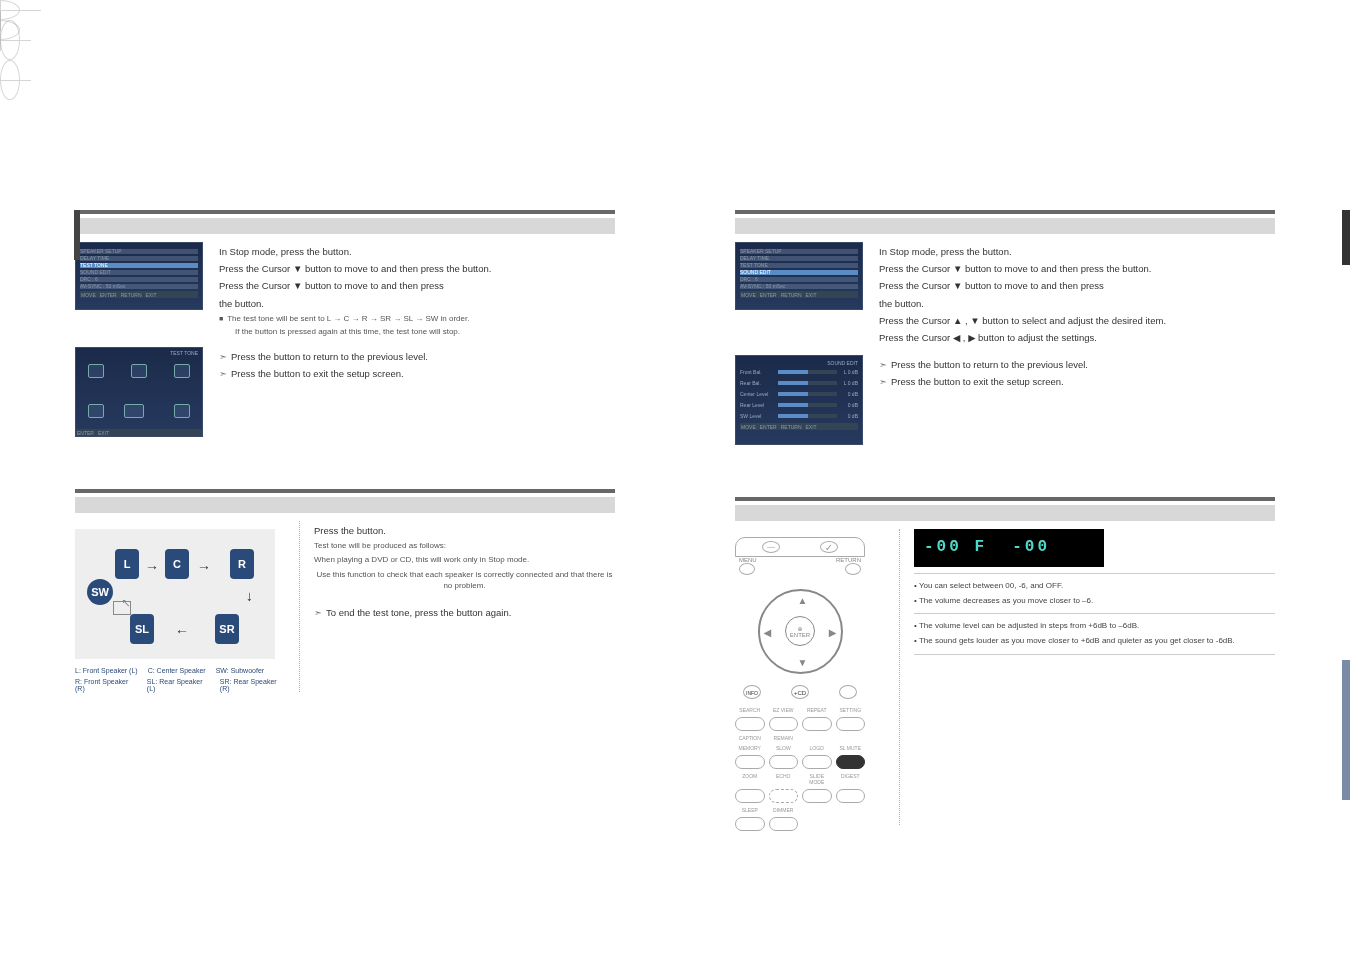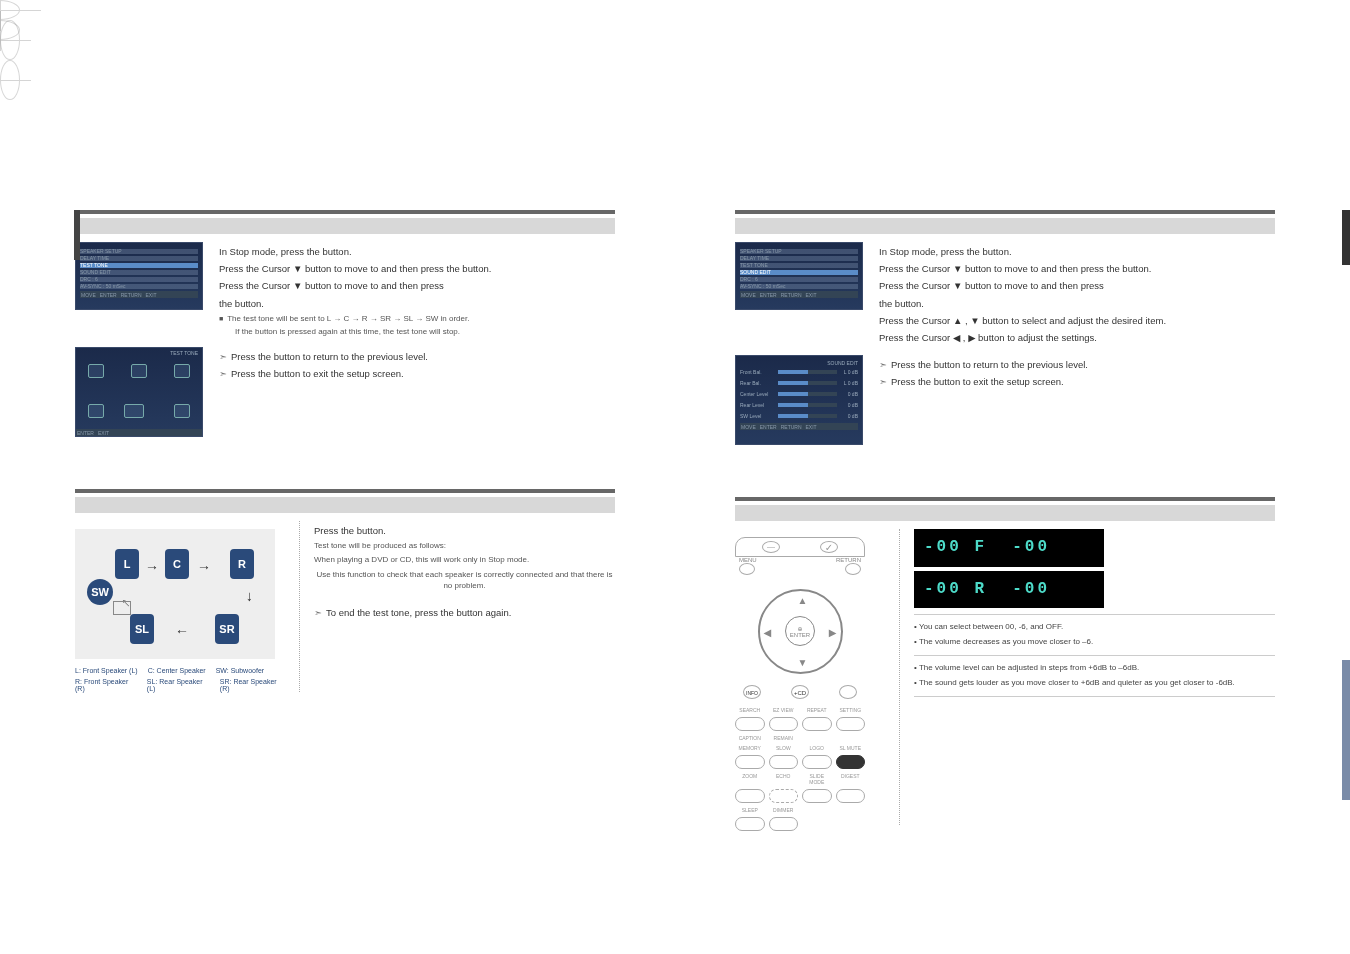--- a/index.html
+++ b/index.html
@@ -577,21 +577,20 @@
                 <div></div>
               <div class="rbtn"></div>
                 <div class="rbtn"></div>
                 <div></div>
                 <div></div>
             </div>
           </div>
         </div>
         <div class="text-col" style="border-left:1px dotted #aaa; padding-left:14px;">
           <div class="lcd-display">-00 F  -00</div>
-          <div class="lcd-display">-00 R  -00</div>
 
           <hr class="hr-thin">
           <p class="note-text">• You can select between 00, -6, and OFF.</p>
           <p class="note-text">• The volume decreases as you move closer to –6.</p>
           <hr class="hr-thin">
           <p class="note-text">• The volume level can be adjusted in steps from +6dB to –6dB.</p>
           <p class="note-text">• The sound gets louder as you move closer to +6dB and quieter as you get closer to -6dB.</p>
           <hr class="hr-thin">
         </div>
       </div>

